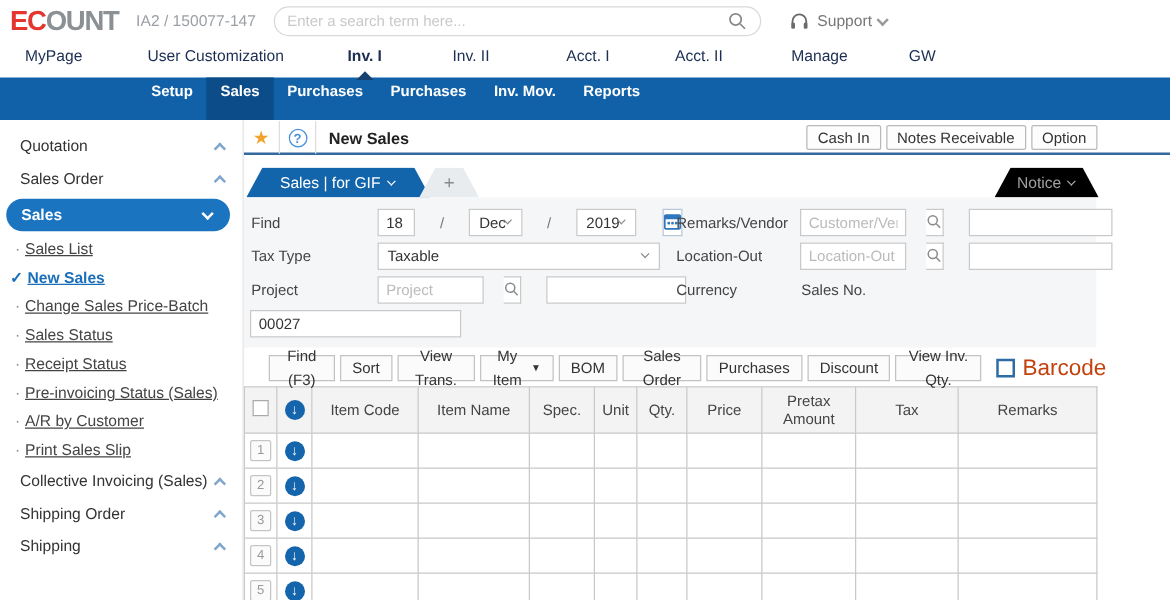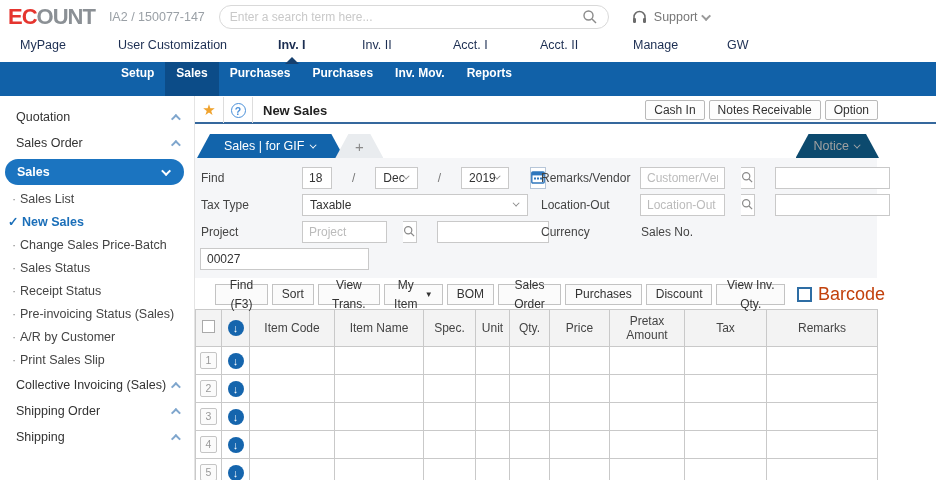--- a/index.html
+++ b/index.html
@@ -38,21 +38,21 @@
   
   .side-group { display:flex; justify-content:space-between; align-items:center;
     padding:0 16px; height:26px; font-size:12.5px; color:#333; cursor:pointer; }
   .chev { width:7px; height:7px; border-top:2px solid #7fa6cd; border-right:2px solid #7fa6cd; display:inline-block; }
   .chev.up { transform:rotate(-45deg) translateY(2px); }
   .chev.down { transform:rotate(135deg) translateY(2px); }
   .side-pill { margin:3px 10px 3px 5px; height:26px; background:#1b74c0; border-radius:14px;
     display:flex; justify-content:space-between; align-items:center; padding:0 13px 0 12px;
     color:#fff; font-weight:bold; font-size:12.5px; cursor:pointer; }
   .side-pill .chev { border-color:#fff; }
-  .side-sub { padding:4px 6px 4px 8px; font-size:12.5px; color:#444; cursor:pointer; word-break:break-all; line-height:15px; }
+  .side-sub { padding:4px 6px 4px 8px; font-size:12.5px; color:#444; cursor:pointer; word-break:break-all; line-height:15px;text-decoration:underline; }
   .side-sub .bullet { display:inline-block; width:12px; text-align:center; color:#888; }
   .side-sub.active { color:#1b6fb9; font-weight:bold; }
   .side-sub.active .check { display:inline-block; width:14px; color:#1b6fb9; }
 
   
   .titlerow { display:flex; align-items:center; height:26px; margin-top:2px; border-bottom:2px solid #35689d; padding-right:58px; }
   .icon-cell { width:29px; height:26px; display:flex; align-items:center; justify-content:center; border-right:1px solid #ddd; cursor:pointer; }
   .star { color:#f0a32e; font-size:15px; }
   .help-circ { width:15px; height:15px; border:1px solid #4a90d9; border-radius:50%; color:#4a90d9;
     font-size:10.5px; line-height:14px; text-align:center; font-weight:bold; }
@@ -62,21 +62,21 @@
     font-size:12px; color:#333; padding:0 8px; margin-left:4px; font-family:inherit; cursor:pointer; line-height:18px; }
 
   
   .tabsrow { display:flex; align-items:flex-end; height:34px; width:682px; margin-left:2px; }
   .tab { clip-path:polygon(13px 0, calc(100% - 13px) 0, 100% 100%, 0 100%); height:24px;
     display:flex; align-items:center; justify-content:center; cursor:pointer; }
   .tab.active { background:#1264ab; color:#fff; font-size:12.5px; padding:0 27px; gap:8px; }
   .tab.active .chev { width:5px; height:5px; border-width:1.5px; border-color:#fff; }
   .tab.add { background:#e9ecef; color:#8a8a8a; font-size:15px; width:48px; margin-left:-9px; z-index:-0; }
   .tabsrow .spacer { flex:1; }
-  .tab.notice { background:#0c4a6e; color:#a0a0a0; font-size:12.5px; padding:0 18px; gap:7px; }
+  .tab.notice { background:#000000; color:#a0a0a0; font-size:12.5px; padding:0 18px; gap:7px; }
   .tab.notice .chev { width:5px; height:5px; border-width:1.5px; border-color:#aaa; }
 
   
   .formpanel { width:682px; background:#f5f6f8; padding:6px 5px; display:grid;
     grid-template-columns:102px 238px 100px 232px; grid-auto-rows:27px; align-items:center; }
   .flabel { color:#444; font-size:12px; padding-left:1px; }
   .fcell { display:flex; align-items:center; gap:18px; }
   .inp { height:22px; border:1px solid #c9c9c9; background:#fff; padding:0 6px; font-size:12px; color:#333;
     font-family:inherit; outline:none; }
   .inp::placeholder { color:#bbb; }

